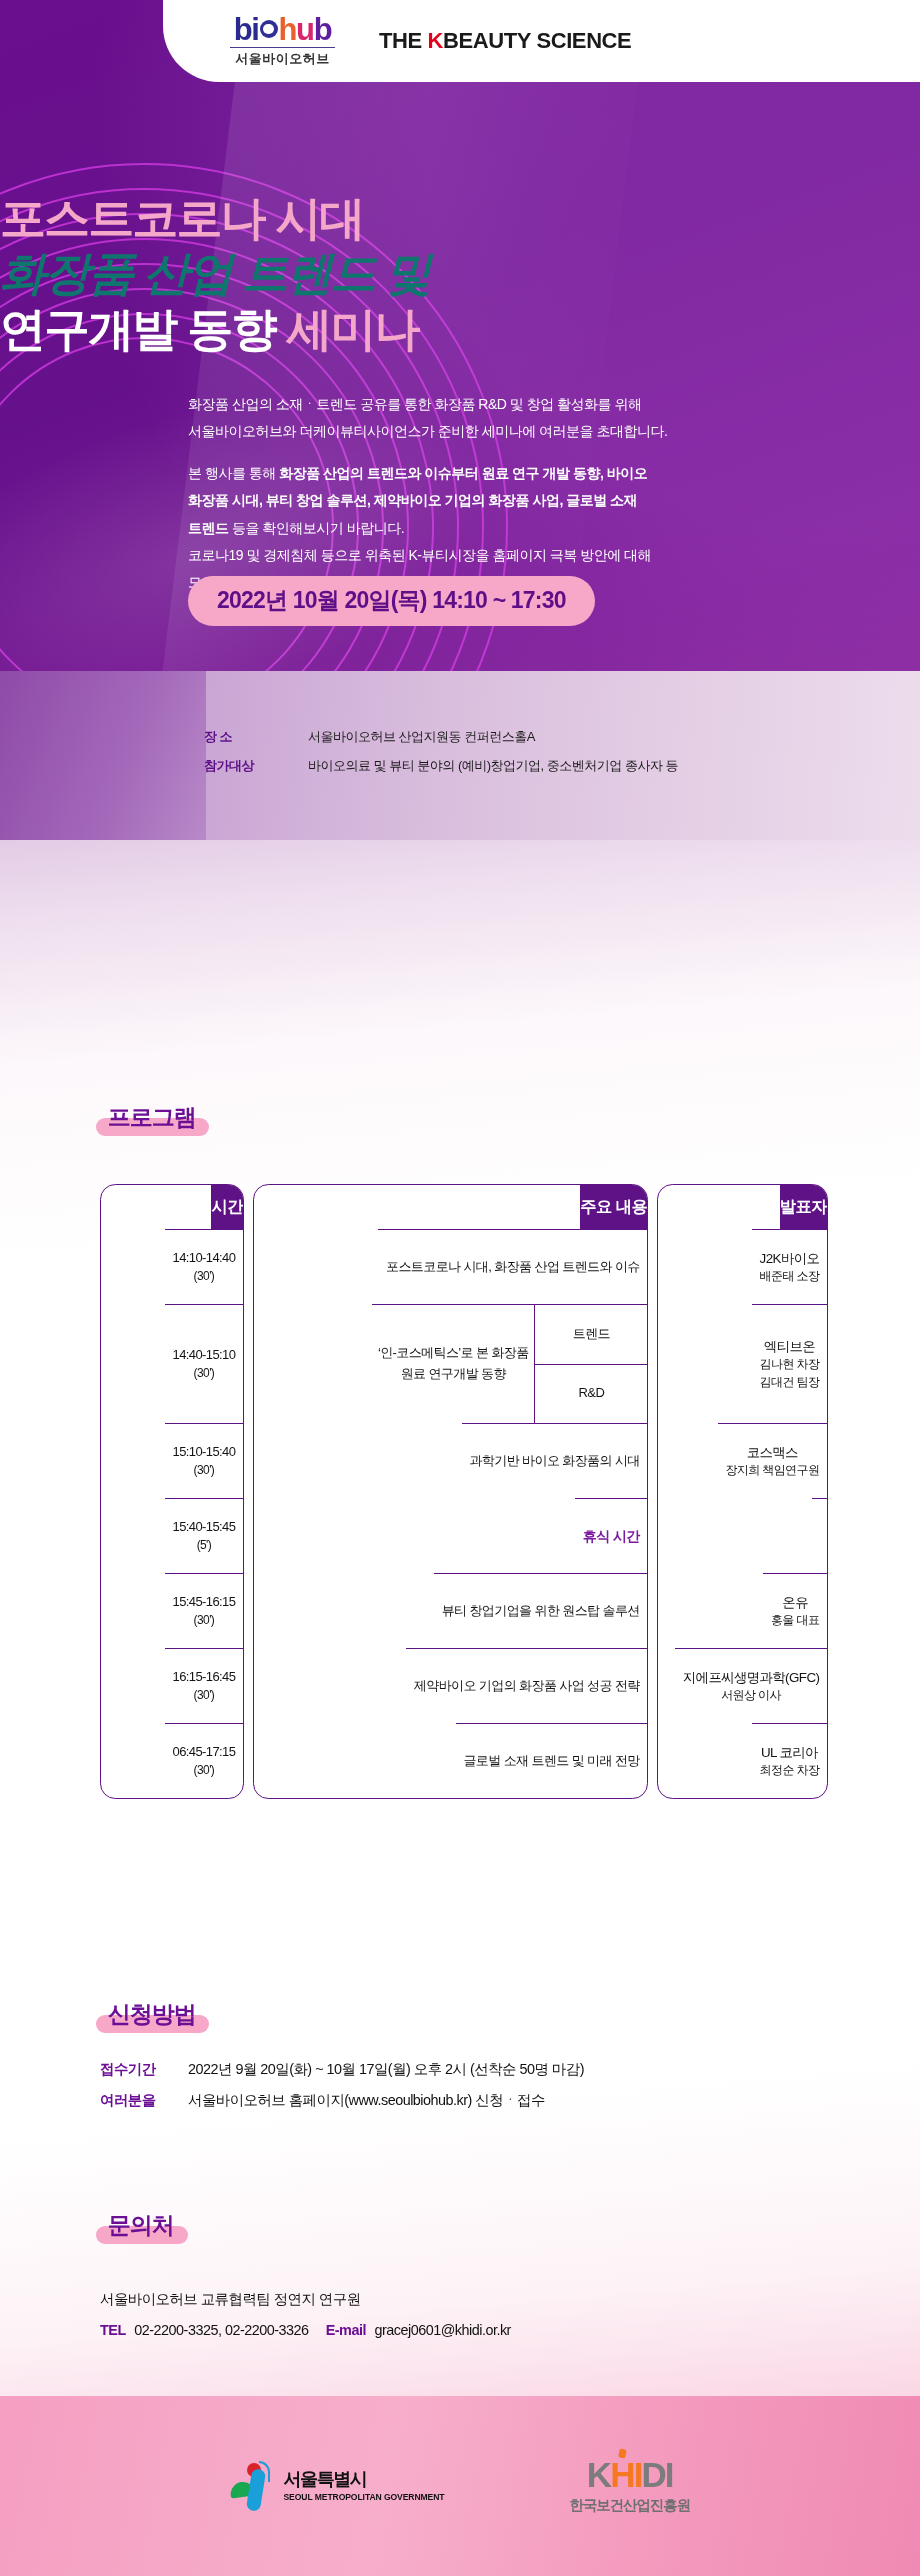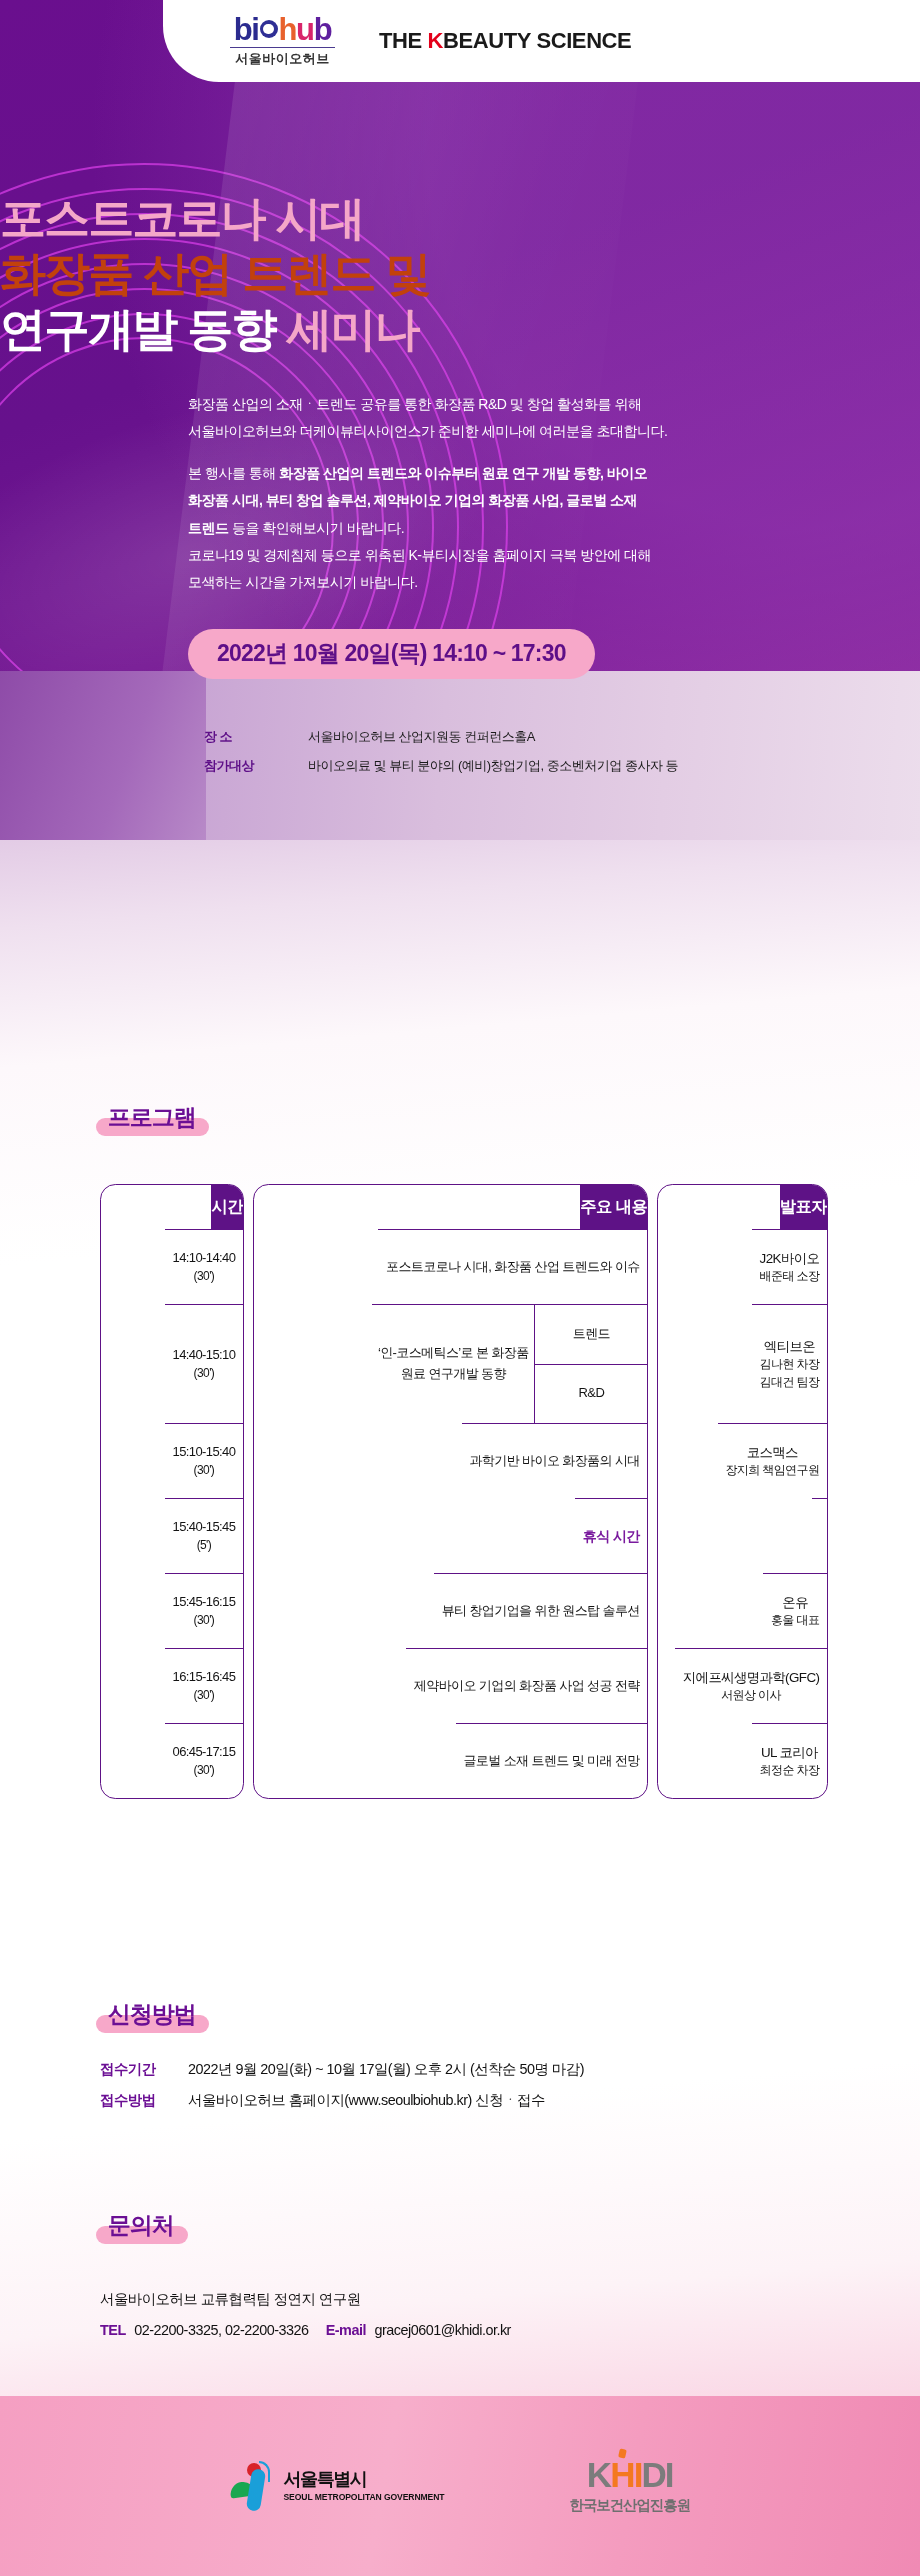--- a/index.html
+++ b/index.html
@@ -75,36 +75,36 @@
   }
   #kbeauty .k{ color:#e3001b; }
 
   
   #title{ position:absolute; left:0; top:0; width:920px; z-index:5; }
   .tl{
     font-size:46px; font-weight:bold; line-height:1.16; letter-spacing:-1.9px;
     text-align:left; white-space:nowrap;
   }
   #tl1{ position:absolute; top:192px; width:920px; color:#f4a7c8; }
-  #tl2{ position:absolute; top:247px; width:920px; color:#c2410c; }
+  #tl2{ position:absolute; top:247px; width:920px; color:#0f766e;font-style:italic; }
   #tl3{ position:absolute; top:303px; width:920px; }
   #tl3 .w{ color:#ffffff; } #tl3 .p{ color:#f4a7c8; }
 
   
   #desc{
     position:absolute; left:188px; top:391px; width:661px; z-index:5;
     color:#fff; font-size:14px; line-height:1.95; letter-spacing:-0.5px;
   }
   #desc p{ margin:0; }
   #desc .gap{ height:14.4px; }
   #desc b{ font-weight:bold; color:#fff; }
 
   
   #datepill{
-    position:absolute; left:188px; top:629px; z-index:7;
+    position:absolute; left:188px; top:576px; z-index:7;
     background:#f7a8c9; border-radius:25px; padding:8.6px 29px 10.5px 29px;
     color:#5e0f88; font-size:23px; font-weight:bold; letter-spacing:-0.8px;
     white-space:nowrap;
   }
 
   
   #lower{
     position:absolute; left:0; top:671px; width:920px; height:1905px;
     background:
       linear-gradient(175deg, #cfa9d6 0%, #dcc0e0 6%, #efe0ef 13%, #fdf8fb 20%, #ffffff 30%, #ffffff 74%, #fdf3f7 84%, #f9cfe0 93%, #f49dc0 100%);
@@ -397,21 +397,21 @@
 
 <div class="sec-h" style="left:104px; top:1999px;">
   <span class="txt"><span class="hl" style="width:113px;"></span><span>신청방법</span></span>
 </div>
 <div id="applylist">
   <div class="row">
     <div class="lbl">접수기간</div>
     <div class="val">2022년 9월 20일(화) ~ 10월 17일(월) 오후 2시 (선착순 50명 마감)</div>
   </div>
   <div class="row">
-    <div class="lbl">접수방법</div>
+    <div class="lbl">여러분을</div>
     <div class="val">서울바이오허브 홈페이지(www.seoulbiohub.kr) 신청ㆍ접수</div>
   </div>
 </div>
 
 <div class="sec-h" style="left:104px; top:2210px;">
   <span class="txt"><span class="hl" style="width:92px;"></span><span>문의처</span></span>
 </div>
 <div id="contactlist">
   <div class="line">서울바이오허브 교류협력팀 정연지 연구원</div>
   <div class="line">

